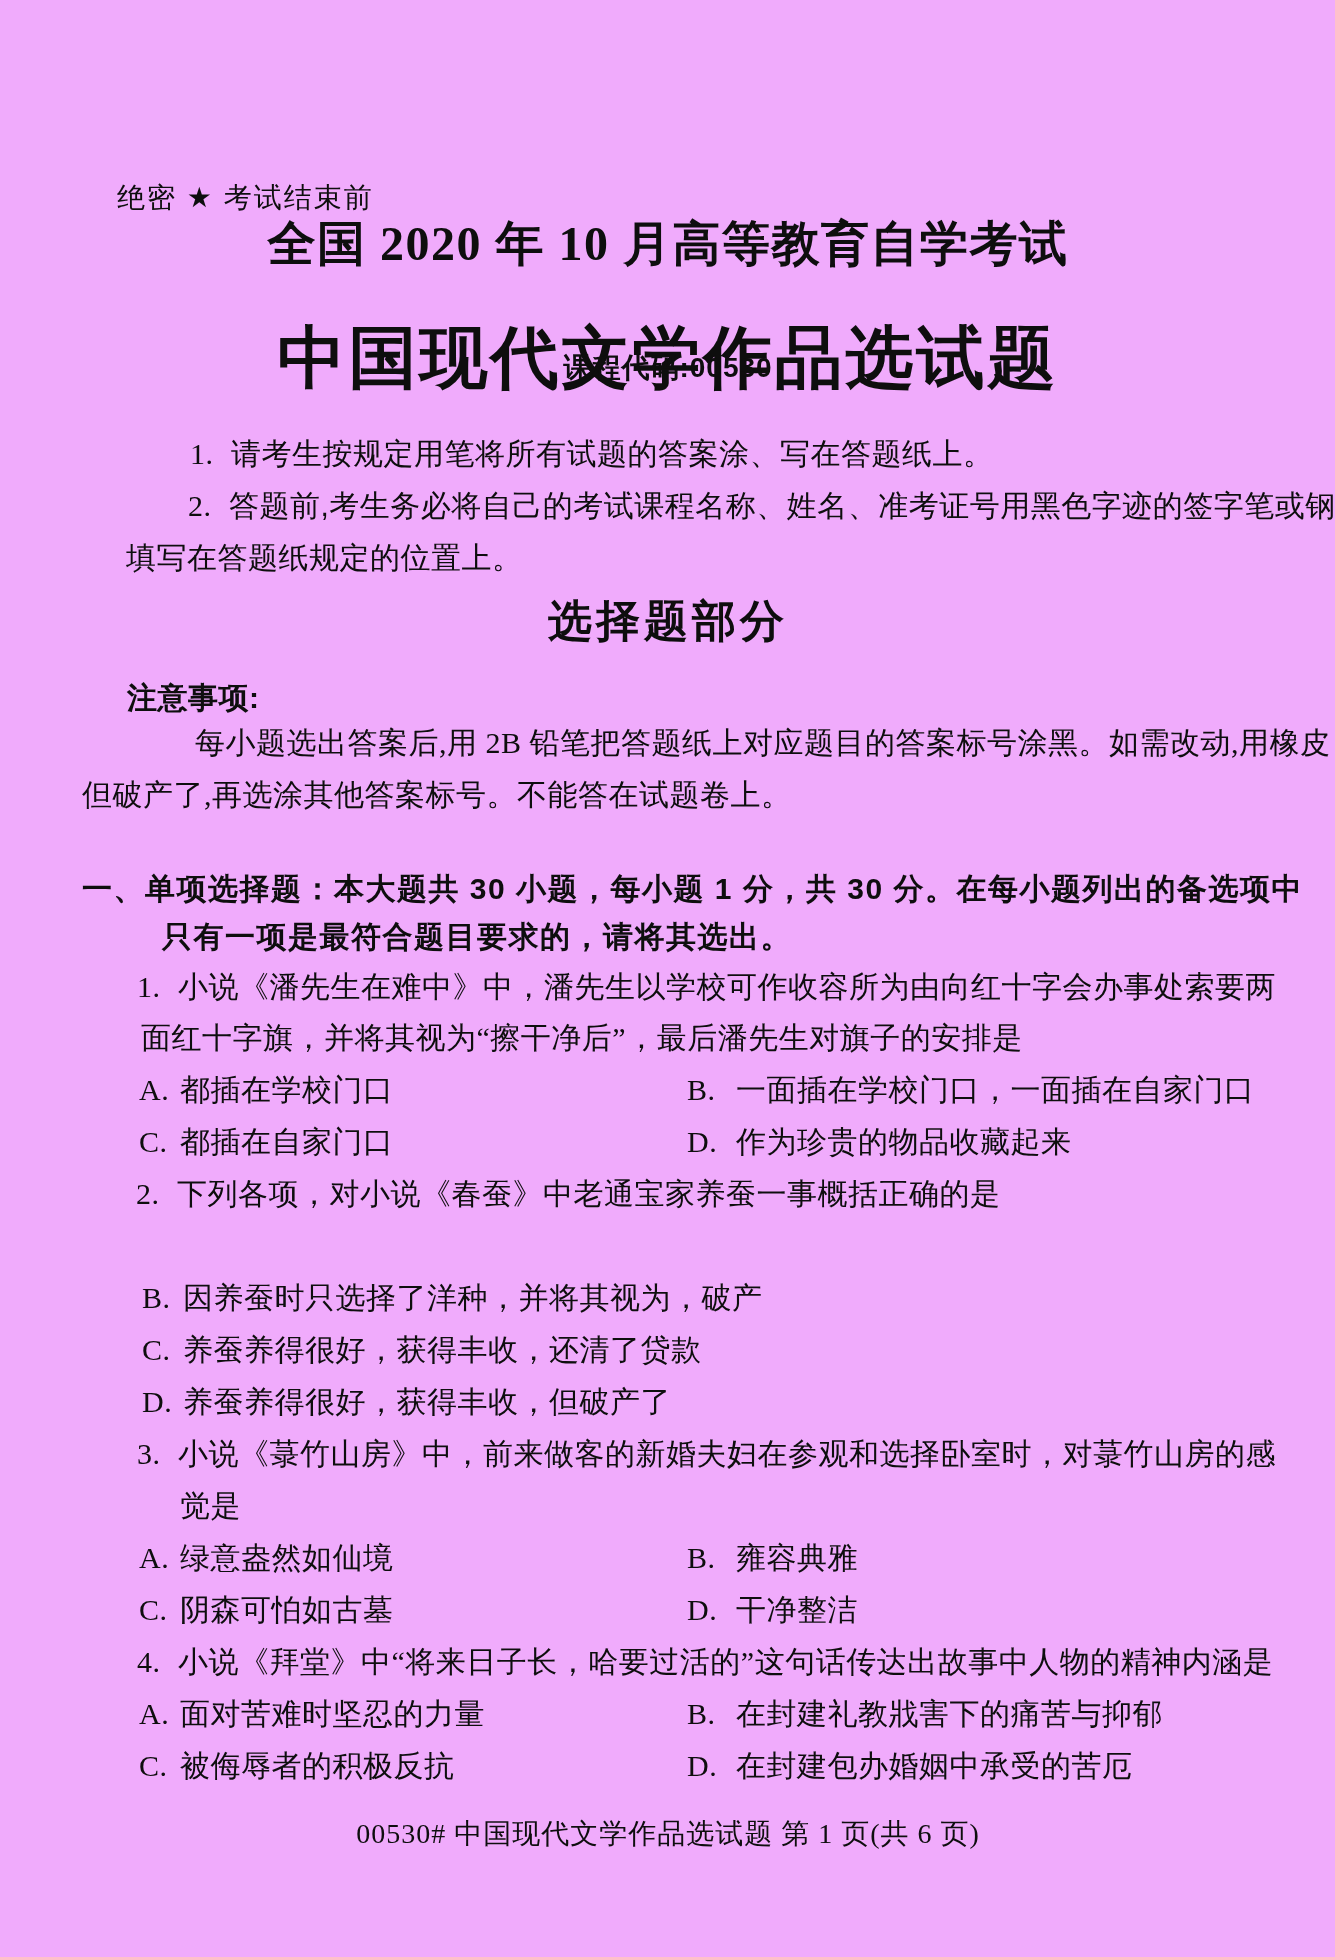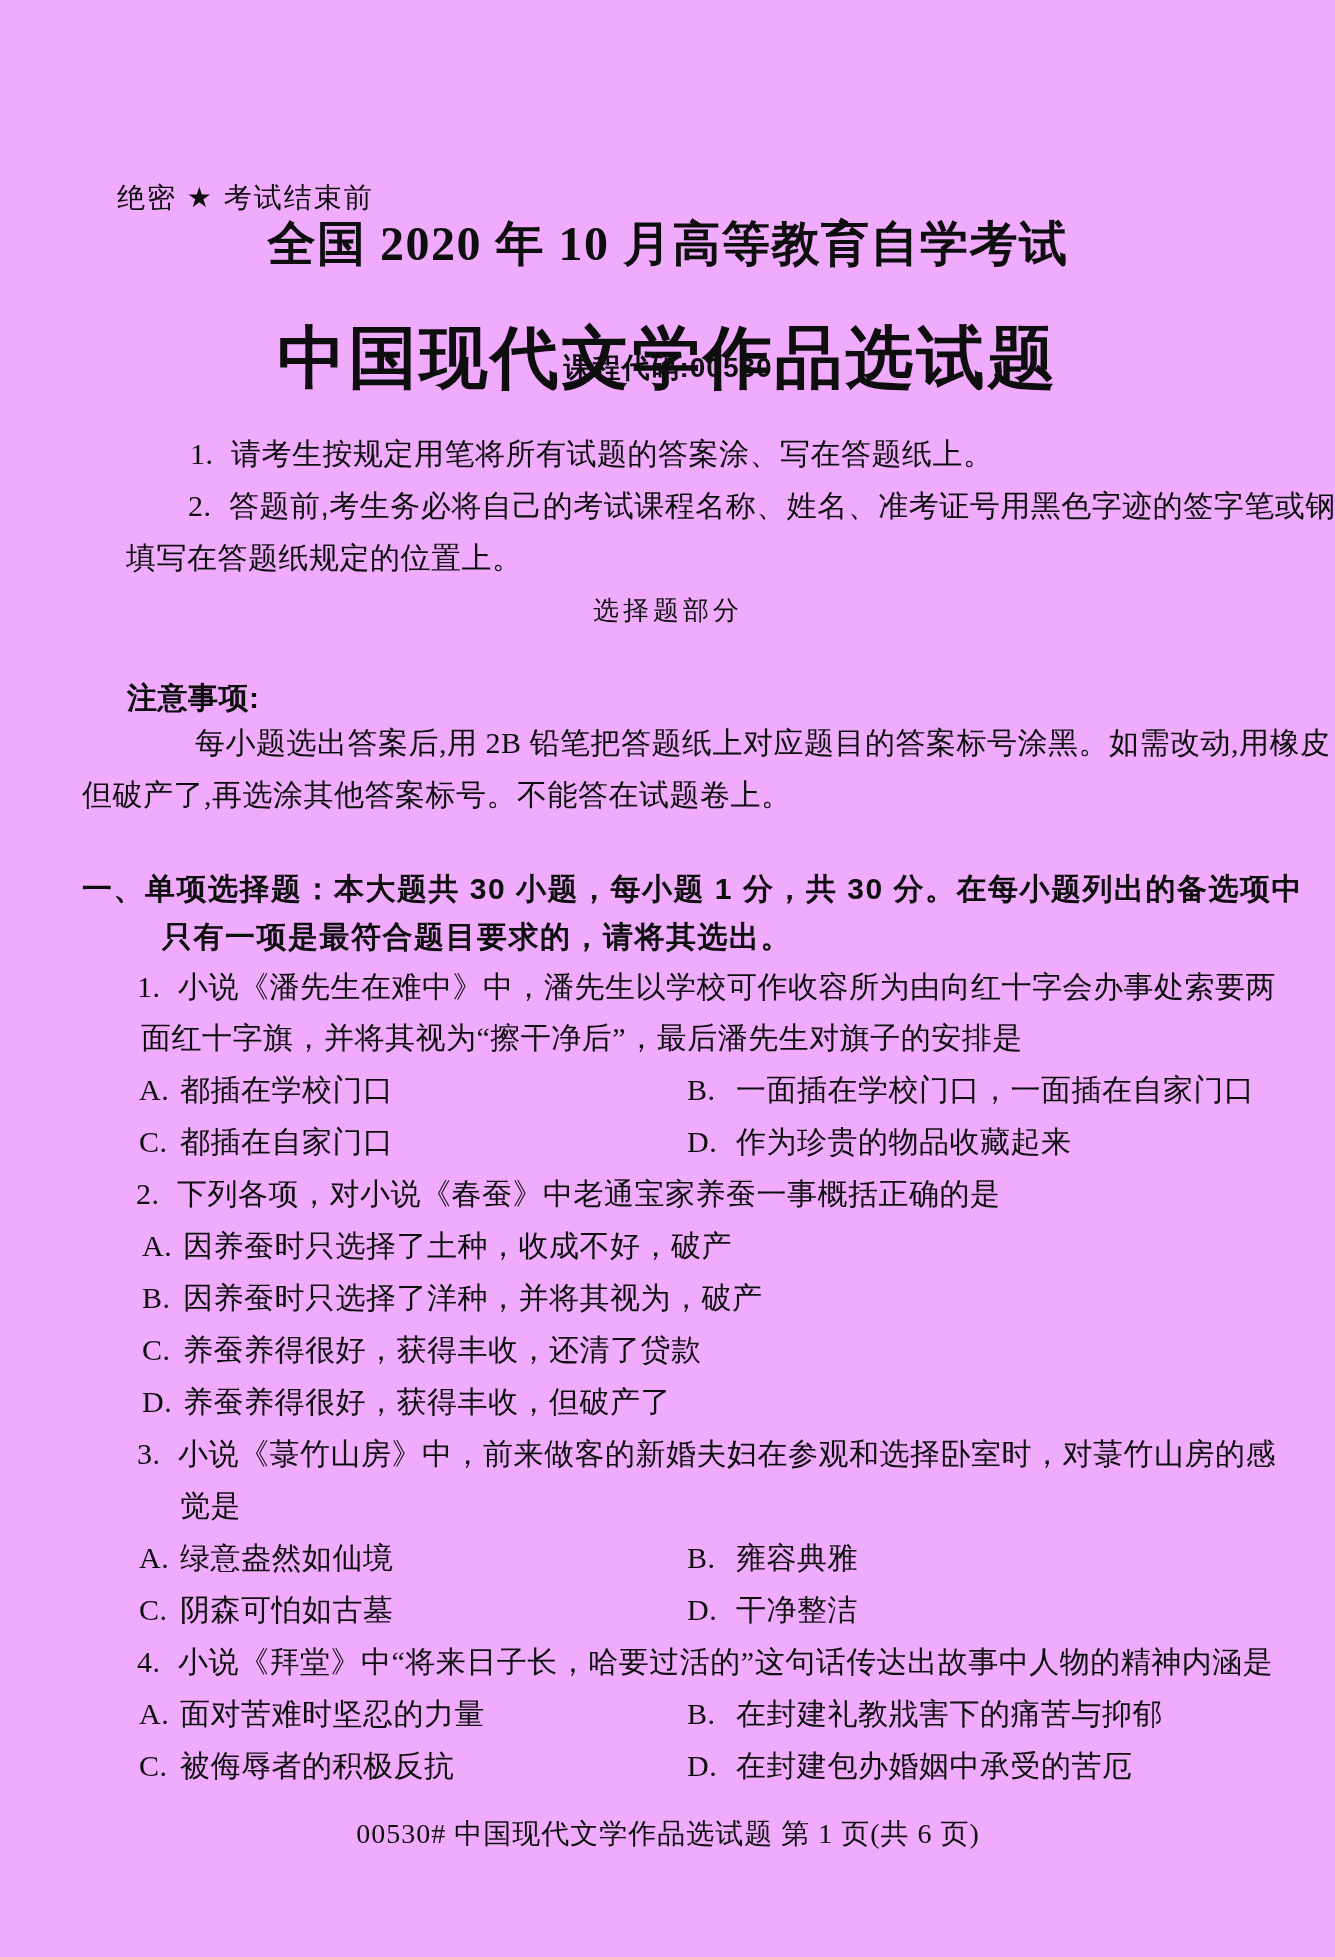--- a/index.html
+++ b/index.html
@@ -28,21 +28,21 @@
   .bold { font-weight: 700; }
   .centered {
     left: 23px;
     width: 1290px;
     text-align: center;
   }
   .security { font-size: 28px; letter-spacing: 2px; }
   .exam-title { font-size: 48px; font-weight: 700; letter-spacing: 1.5px; }
   .paper-title { font-size: 68px; font-weight: 700; letter-spacing: 3px; margin-top: 44px; }
   .course-code { font-size: 28px; font-weight: 700; letter-spacing: 1px; }
-  .section-heading { font-size: 26px; font-weight: 400; letter-spacing: 4px; }
+  .section-heading { font-size: 44px; font-weight: 700; letter-spacing: 4px; }
   .part-heading { font-weight: 700; letter-spacing: 1.5px; }
   .footer-line { font-size: 28px; letter-spacing: 1px; }
   .qnum, .olabel {
     display: inline-block;
     min-width: 41px;
     font-family: "Liberation Serif", "DejaVu Serif", serif;
   }
   .olabel2 { min-width: 49px; }
 </style>
 </head>
@@ -89,23 +89,20 @@
   <div class="line song" style="left:139px; top:1125px">
     <span class="olabel">C.</span><span>都插在自家门口</span>
   </div>
   <div class="line song" style="left:687px; top:1125px">
     <span class="olabel olabel2">D.</span><span>作为珍贵的物品收藏起来</span>
   </div>
 
   <div class="line song" style="left:136px; top:1177px">
     <span class="qnum">2.</span><span>下列各项，对小说《春蚕》中老通宝家养蚕一事概括正确的是</span>
   </div>
-  <div class="line song" style="left:142px; top:1229px">
-    <span class="olabel">A.</span><span>因养蚕时只选择了土种，收成不好，破产</span>
-  </div>
   <div class="line song" style="left:142px; top:1281px">
     <span class="olabel">B.</span><span>因养蚕时只选择了洋种，并将其视为，破产</span>
   </div>
   <div class="line song" style="left:142px; top:1333px">
     <span class="olabel">C.</span><span>养蚕养得很好，获得丰收，还清了贷款</span>
   </div>
   <div class="line song" style="left:142px; top:1385px">
     <span class="olabel">D.</span><span>养蚕养得很好，获得丰收，但破产了</span>
   </div>
 

